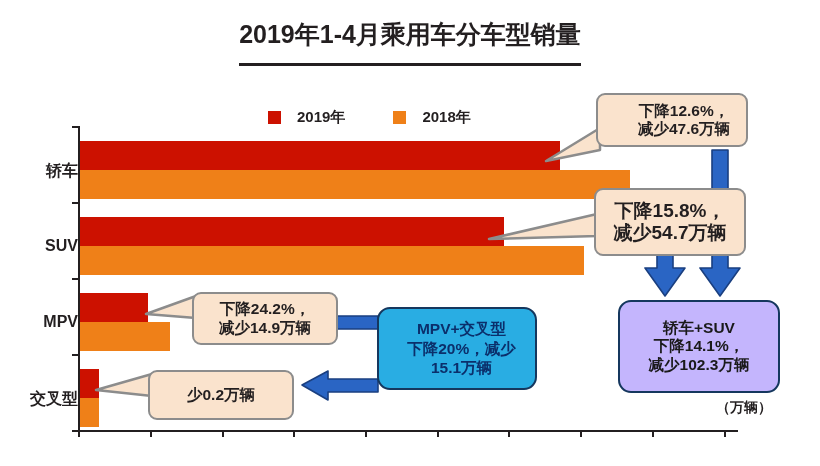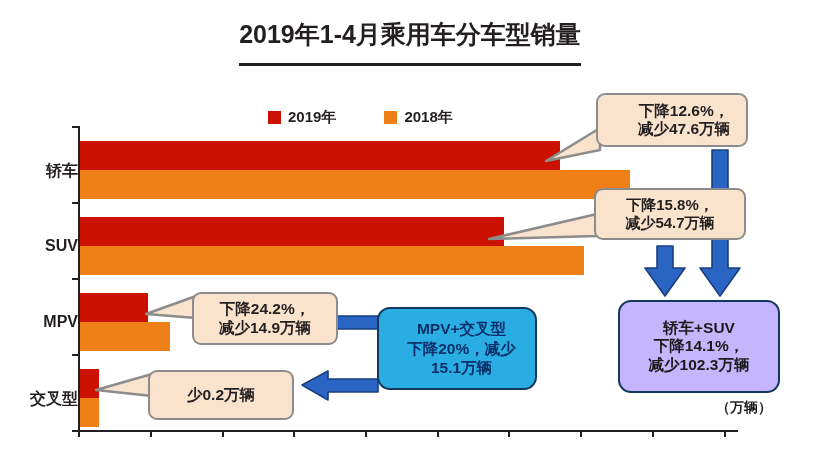--- a/index.html
+++ b/index.html
@@ -12,21 +12,21 @@
 
   
   .title{
     position:absolute;left:0;top:18px;width:820px;text-align:center;
     font-size:25px;font-weight:bold;color:#231f20;letter-spacing:0px;
   }
   .title span{border-bottom:3px solid #231f20;padding-bottom:15px;}
 
   
   .legend{position:absolute;left:268px;top:108px;display:flex;align-items:center;gap:48px;}
-  .legend-item{display:flex;align-items:center;gap:7px;}
+  .legend-item{display:flex;align-items:center;gap:16px;}
   .legend-swatch{width:13px;height:13px;display:block;}
   .legend-label{font-size:15px;font-weight:bold;color:#231f20;}
 
   
   .plot{position:absolute;left:78px;top:126px;width:660px;height:306px;}
   .axis-y{position:absolute;left:0;top:0;width:2px;height:306px;background:#231f20;}
   .axis-x{position:absolute;left:0;top:304px;width:660px;height:2px;background:#231f20;}
   .tick-y{position:absolute;left:-6px;width:7px;height:2px;background:#231f20;}
   .tick-x{position:absolute;top:304px;width:2px;height:7px;background:#231f20;}
 
@@ -154,21 +154,21 @@
     <polygon points="310,322 336,308 336,316 378,316 378,329 336,329 336,337" fill="#2a65c4" stroke="#1a3f80" stroke-width="1.6" stroke-linejoin="round"></polygon>
 
     <polygon points="302,385 328,371 328,379 378,379 378,392 328,392 328,400" fill="#2a65c4" stroke="#1a3f80" stroke-width="1.6" stroke-linejoin="round"></polygon>
   </svg>
 
   <div class="callout" style="left:596px;top:93px;width:152px;height:54px;font-size:15.5px;padding-left:24px;">
     <div>下降12.6%，</div>
     <div>减少47.6万辆</div>
   </div>
 
-  <div class="callout" style="left:594px;top:188px;width:152px;height:52px;font-size:15px;">
+  <div class="callout" style="left:594px;top:188px;width:152px;height:68px;font-size:19px;">
     <div>下降15.8%，</div>
     <div>减少54.7万辆</div>
   </div>
 
   <div class="callout" style="left:192px;top:292px;width:146px;height:53px;font-size:15.5px;">
     <div>下降24.2%，</div>
     <div>减少14.9万辆</div>
   </div>
 
   <div class="callout" style="left:148px;top:370px;width:146px;height:50px;font-size:15.5px;">

